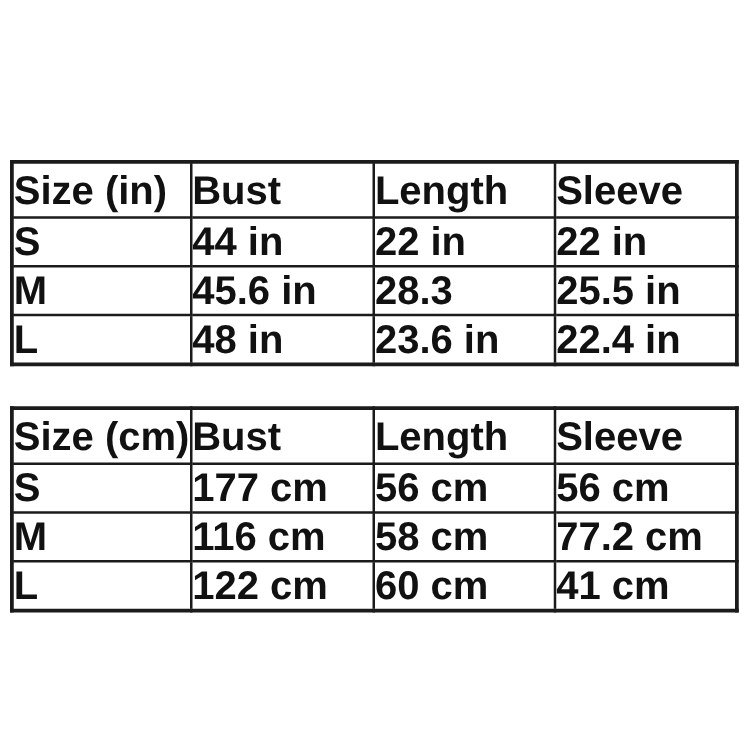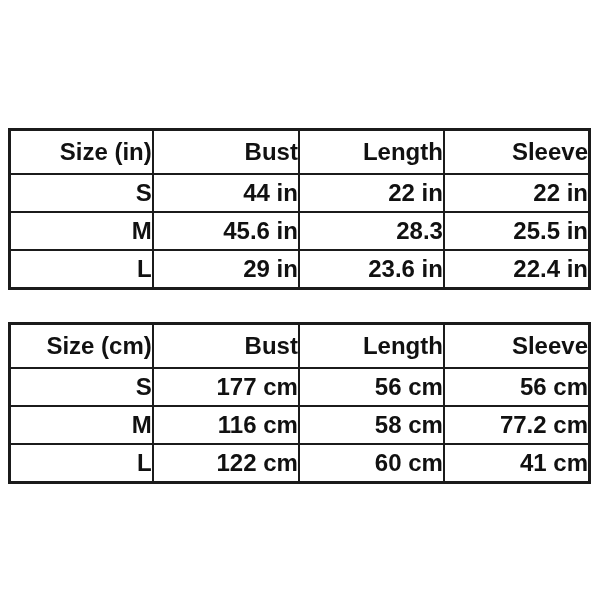--- a/index.html
+++ b/index.html
@@ -22,24 +22,24 @@
     table-layout: fixed;
     background: #ffffff;
     border: 3px solid #1b1b1b;
   }
   table.size-table + table.size-table {
     margin-top: 32px;
   }
   table.size-table th,
   table.size-table td {
     border: 2px solid #1b1b1b;
-    text-align: right;
+    text-align: left;
     vertical-align: middle;
     padding: 0;
-    font-size: 24px;
+    font-size: 32px;
     color: #111111;
     overflow: hidden;
     white-space: nowrap;
   }
   table.size-table th {
     height: 42px;
     font-weight: bold;
   }
   table.size-table td {
     height: 36px;
@@ -81,21 +81,21 @@
         <td>22 in</td>
       </tr>
       <tr>
         <td class="size-col">M</td>
         <td>45.6 in</td>
         <td>28.3</td>
         <td>25.5 in</td>
       </tr>
       <tr>
         <td class="size-col">L</td>
-        <td>29 in</td>
+        <td>48 in</td>
         <td>23.6 in</td>
         <td>22.4 in</td>
       </tr>
     </tbody>
   </table>
 
   <table class="size-table">
     <colgroup>
       <col class="c1">
         <col class="c2">

